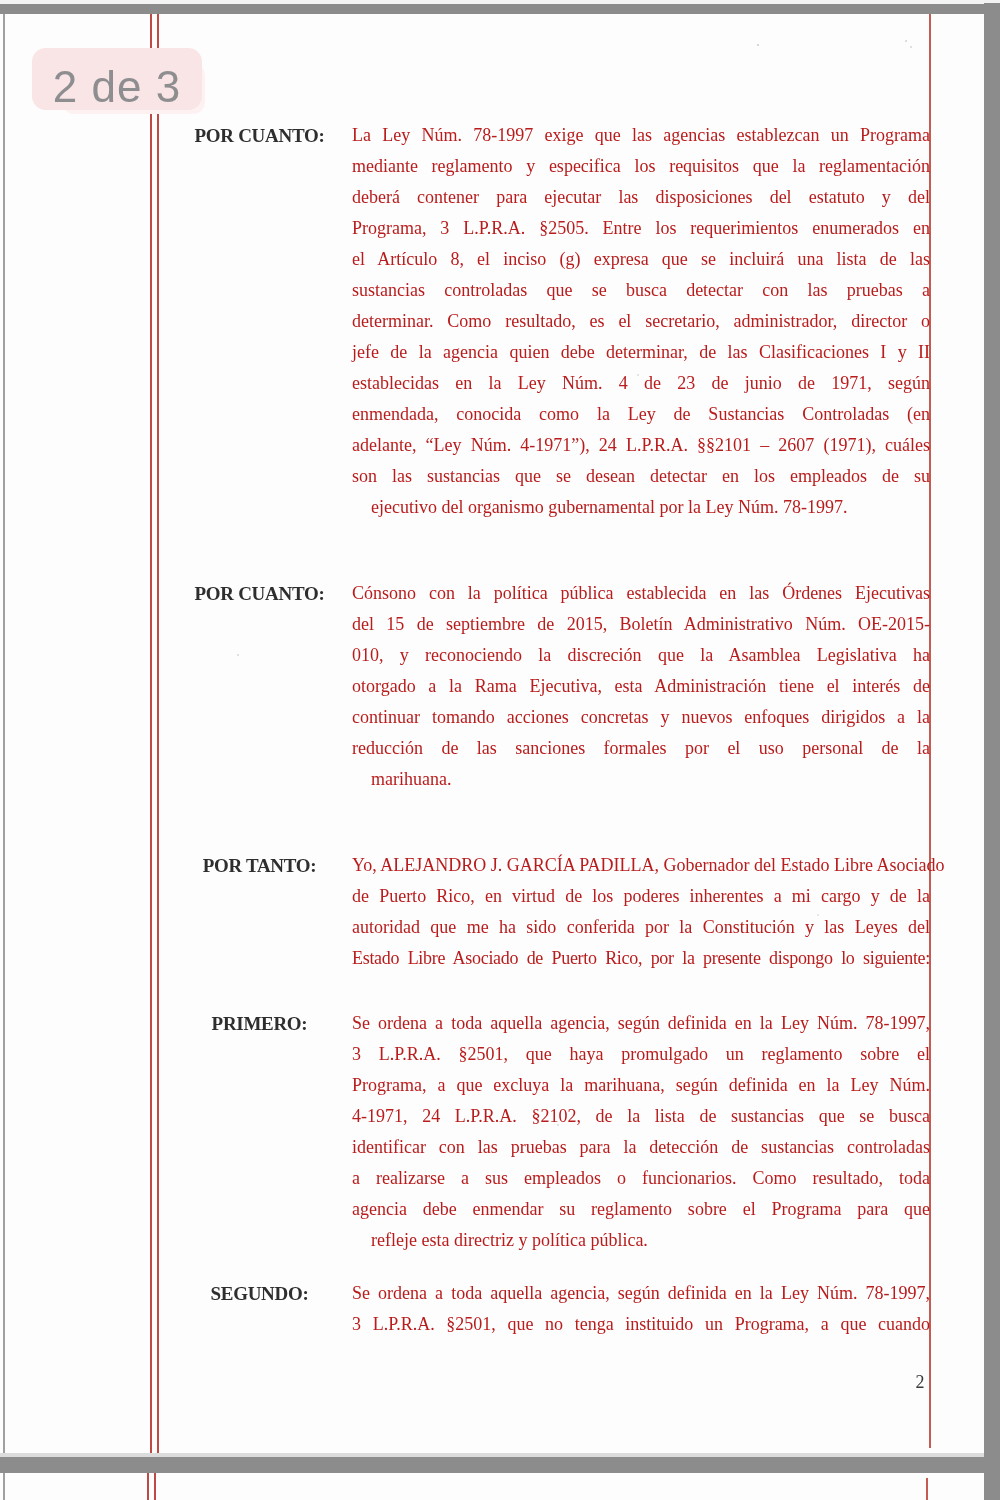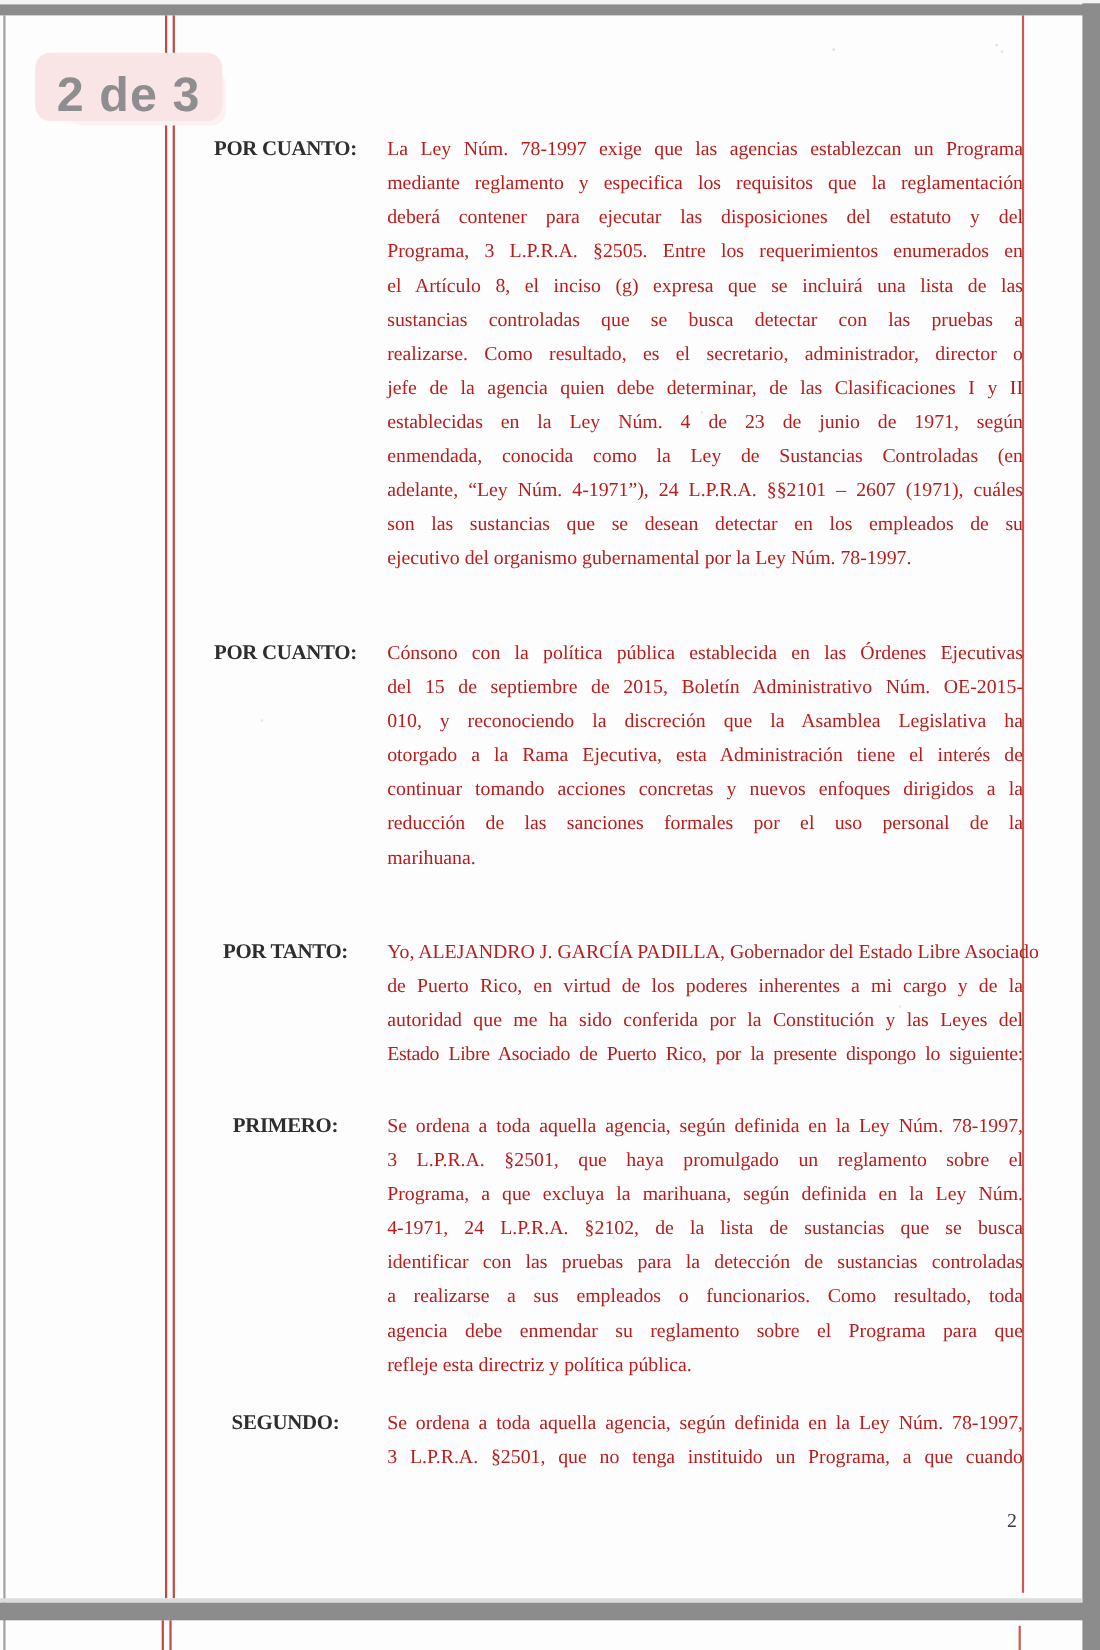--- a/index.html
+++ b/index.html
@@ -25,36 +25,36 @@
   .mline.nl1{left:147px;top:1473px;height:27px;background:#c04a43;}
   .mline.nl2{left:154px;top:1473px;height:27px;background:#c04a43;}
   .mline.nr1{left:926px;top:1478px;height:22px;background:#c65b52;}
 
   
   .badge-under{position:absolute;left:62px;top:64px;width:143px;height:50px;border-radius:12px;background:#fdf1f2;}
   .badge{position:absolute;left:32px;top:48px;width:170px;height:62px;border-radius:14px;background:#f9e4e6;
          display:flex;align-items:center;justify-content:center;}
   .badge span{
     font-family:"Liberation Sans","DejaVu Sans",sans-serif;
-    font-size:44px;font-weight:bold;color:#8e8e90;letter-spacing:1px;margin-top:16px;
+    font-size:44px;font-weight:normal;color:#8e8e90;letter-spacing:1px;margin-top:16px;
   }
 
   
   .clause{position:absolute;left:0;width:1000px;}
   .clause-label{
     position:absolute;left:177px;top:0;width:165px;
     font-size:19px;font-weight:bold;color:#2e2e2e;letter-spacing:-0.3px;
     line-height:31px;white-space:nowrap;text-align:center;
   }
   .clause-lines{position:absolute;left:352px;top:0;width:578px;}
   .line{
     height:31px;line-height:31px;font-size:18px;color:#b91c1c;
     white-space:nowrap;text-align:justify;text-align-last:justify;
   }
-  .line.natural{text-align-last:left;}
+  .line.natural{text-align-last:left;margin-left:19px;}
   .line.tight{letter-spacing:-0.3px;word-spacing:-1px;}
 
   .page-number{
     position:absolute;left:908px;top:1372px;width:24px;text-align:center;
     font-size:18px;color:#3a3a3a;
   }
 
   
   .scan-noise{
     position:absolute;left:757px;top:44px;width:2px;height:2px;background:#c9c9c9;opacity:.7;
@@ -84,21 +84,21 @@
   <div id="clauses">
       <div class="clause" style="top: 120px;">
         <div class="clause-label">POR CUANTO:</div>
         <div class="clause-lines">
           <div class="line">La Ley Núm. 78-1997 exige que las agencias establezcan un Programa</div>
           <div class="line">mediante reglamento y especifica los requisitos que la reglamentación</div>
           <div class="line">deberá contener para ejecutar las disposiciones del estatuto y del</div>
           <div class="line">Programa, 3 L.P.R.A. §2505. Entre los requerimientos enumerados en</div>
           <div class="line">el Artículo 8, el inciso (g) expresa que se incluirá una lista de las</div>
           <div class="line">sustancias controladas que se busca detectar con las pruebas a</div>
-          <div class="line">realizarse. Como resultado, es el secretario, administrador, director o</div>
+          <div class="line">determinar. Como resultado, es el secretario, administrador, director o</div>
           <div class="line">jefe de la agencia quien debe determinar, de las Clasificaciones I y II</div>
           <div class="line">establecidas en la Ley Núm. 4 de 23 de junio de 1971, según</div>
           <div class="line">enmendada, conocida como la Ley de Sustancias Controladas (en</div>
           <div class="line">adelante, “Ley Núm. 4-1971”), 24 L.P.R.A. §§2101 – 2607 (1971), cuáles</div>
           <div class="line">son las sustancias que se desean detectar en los empleados de su</div>
           <div class="line natural">ejecutivo del organismo gubernamental por la Ley Núm. 78-1997.</div>
         </div>
       </div>
       <div class="clause" style="top: 578px;">
         <div class="clause-label">POR CUANTO:</div>

